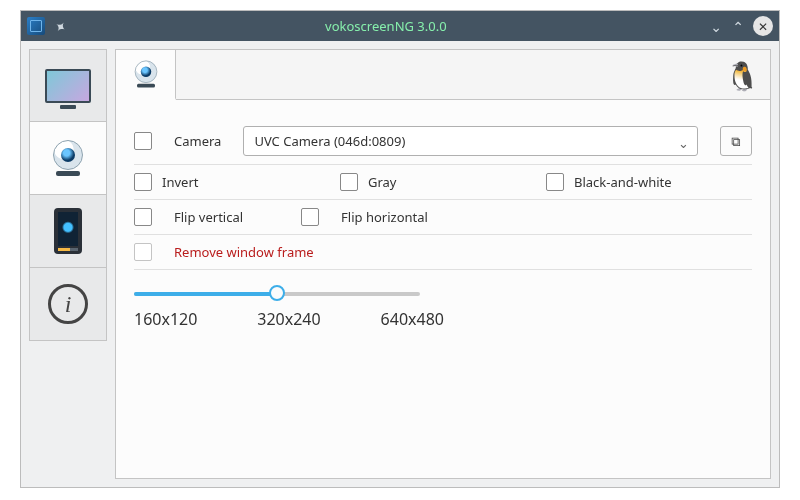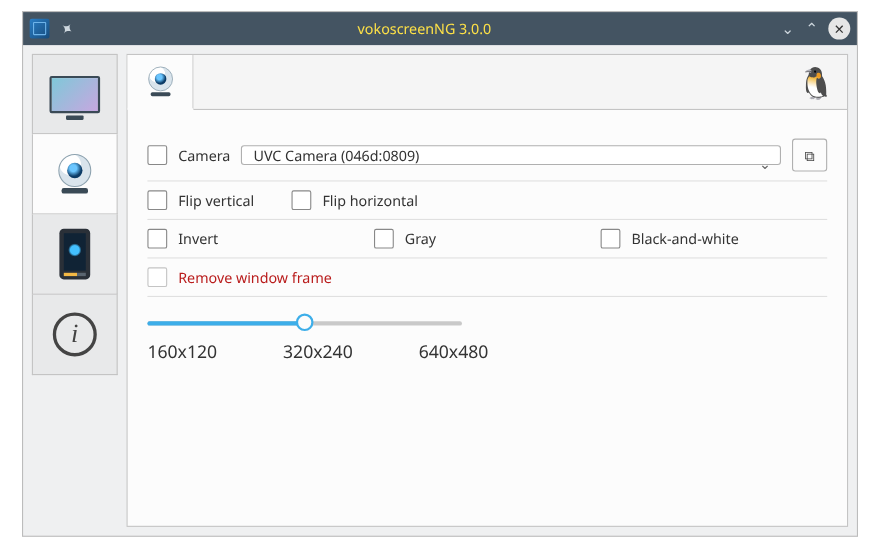--- a/index.html
+++ b/index.html
@@ -2,41 +2,41 @@
 <html><head>
 <meta charset="utf-8">
 <style>
   * { box-sizing: border-box; margin: 0; padding: 0; font-family: "Noto Sans", "Segoe UI", sans-serif; }
   body { background: #fff; width: 800px; height: 500px; overflow: hidden; }
   .window { width: 760px; height: 478px; margin: 10px auto 0; background: #eff0f1; border: 1px solid #bcbcbc; }
   .titlebar { height: 30px; background: #445462; display: flex; align-items: center; padding: 0 6px; color: #eee; }
   .titlebar .appicon { width: 18px; height: 18px; background: linear-gradient(135deg,#2b7fc7,#164a7a); border-radius: 2px; position: relative; }
   .titlebar .appicon::after { content:""; position:absolute; inset:3px; border:1px solid #6fb4ea; border-radius:1px; }
   .titlebar .pin { margin-left: 10px; color: #cfd8df; font-size: 14px; transform: rotate(35deg); }
-  .titlebar .title { flex: 1; text-align: center; font-size: 13px; color: #fde047; }
+  .titlebar .title { flex: 1; text-align: center; font-size: 13px; color: #86efac; }
   .titlebar .winbtn { width: 22px; text-align: center; font-size: 14px; color: #cfd8df; }
   .titlebar .close { width: 20px; height: 20px; border-radius: 50%; background: #e6e6e6; color: #333; display:flex; align-items:center; justify-content:center; font-size:12px; margin-left:4px; }
   .body { display: flex; height: calc(100% - 30px); padding: 8px; gap: 8px; }
   .sidebar { width: 78px; display: flex; flex-direction: column; gap: 0; }
   .sidebtn { width: 78px; height: 73px; background: #e8e9ea; border: 1px solid #c4c4c4; display:flex; align-items:center; justify-content:center; }
   .sidebtn.active { background: #fcfcfc; }
   .sidebtn + .sidebtn { border-top: none; }
   .main { flex: 1; background: #fcfcfc; border: 1px solid #c4c4c4; display:flex; flex-direction:column; }
   .tabstrip { height: 50px; border-bottom: 1px solid #c4c4c4; display:flex; align-items:stretch; }
   .tab { width: 60px; border-right: 1px solid #c4c4c4; display:flex; align-items:center; justify-content:center; background:#fcfcfc; border-bottom:2px solid #fcfcfc; margin-bottom:-1px; }
   .tabstrip .spacer { flex:1; background:#f5f5f5; border-bottom:1px solid #c4c4c4; margin-bottom:-1px; display:flex; align-items:center; justify-content:flex-end; padding-right:10px; }
   .content { padding: 18px 18px 0 18px; font-size: 13px; color: #333; }
-  .row { display:flex; align-items:center; gap: 10px; padding: 8px 0; border-bottom: 1px solid #e0e0e0; }
+  .row { display:flex; align-items:center; gap: 22px; padding: 8px 0; border-bottom: 1px solid #e0e0e0; }
   .row.noborder { border-bottom: none; }
   .row.three { gap: 0; }
   .row.three .cell { flex:1; display:flex; align-items:center; gap:10px; }
   .chk { width:18px; height:18px; border:1px solid #888; border-radius:2px; background:#fff; flex-shrink:0; }
   .chk.disabled { border-color:#c4c4c4; }
   .lbl.disabled { color:#b91c1c; }
-  .select { flex:1; height:18px; border:1px solid #b0b0b0; border-radius:3px; background:#fff; display:flex; align-items:center; padding:0 10px; position:relative; color:#333; }
+  .select { flex:1; height:30px; border:1px solid #b0b0b0; border-radius:3px; background:#fff; display:flex; align-items:center; padding:0 10px; position:relative; color:#333; }
   .select .chev { position:absolute; right:8px; top:7px; color:#666; }
   .iconbtn { width:32px; height:30px; border:1px solid #b0b0b0; border-radius:3px; background:#fcfcfc; display:flex; align-items:center; justify-content:center; color:#444; }
   .slider-wrap { padding: 14px 0 6px 0; }
   .slider { position:relative; height:18px; width:286px; }
   .track-bg { position:absolute; left:0; right:0; top:8px; height:4px; background:#c9c9c9; border-radius:2px; }
   .track-fill { position:absolute; left:0; width:50%; top:8px; height:4px; background:#3daee9; border-radius:2px; }
   .thumb { position:absolute; top:1px; left:50%; transform:translateX(-50%); width:16px; height:16px; border-radius:50%; background:#fcfcfc; border:2px solid #3daee9; }
   .ticklabels { display:flex; width:310px; font-size:16px; color:#333; padding-top:6px; justify-content:space-between; }
   
   .ic-monitor { width:46px; height:34px; background:linear-gradient(135deg,#7fc8d8,#c7a7e0); border:2px solid #3a4a56; border-radius:2px; position:relative; }
@@ -106,41 +106,41 @@
           <span class="lbl">Camera</span>
           <div class="select">
             <span>UVC Camera (046d:0809)</span>
             <span class="chev">⌄</span>
           </div>
           <div class="iconbtn">
             <span>⧉</span>
           </div>
         </div>
 
-        <div class="row">
-          <span class="chk"></span>
-          <span class="lbl">Flip vertical</span>
-          <span style="width:14px"></span>
-          <span class="chk"></span>
-          <span class="lbl">Flip horizontal</span>
-        </div>
-
         <div class="row three">
           <div class="cell">
             <span class="chk"></span>
             <span class="lbl">Invert</span>
           </div>
           <div class="cell">
             <span class="chk"></span>
             <span class="lbl">Gray</span>
           </div>
           <div class="cell">
             <span class="chk"></span>
             <span class="lbl">Black-and-white</span>
           </div>
+        </div>
+
+        <div class="row">
+          <span class="chk"></span>
+          <span class="lbl">Flip vertical</span>
+          <span style="width:14px"></span>
+          <span class="chk"></span>
+          <span class="lbl">Flip horizontal</span>
         </div>
 
         <div class="row">
           <span class="chk disabled"></span>
           <span class="lbl disabled">Remove window frame</span>
         </div>
 
         <div class="row noborder slider-wrap" style="display:block;">
           <div class="slider">
             <div class="track-bg"></div>

